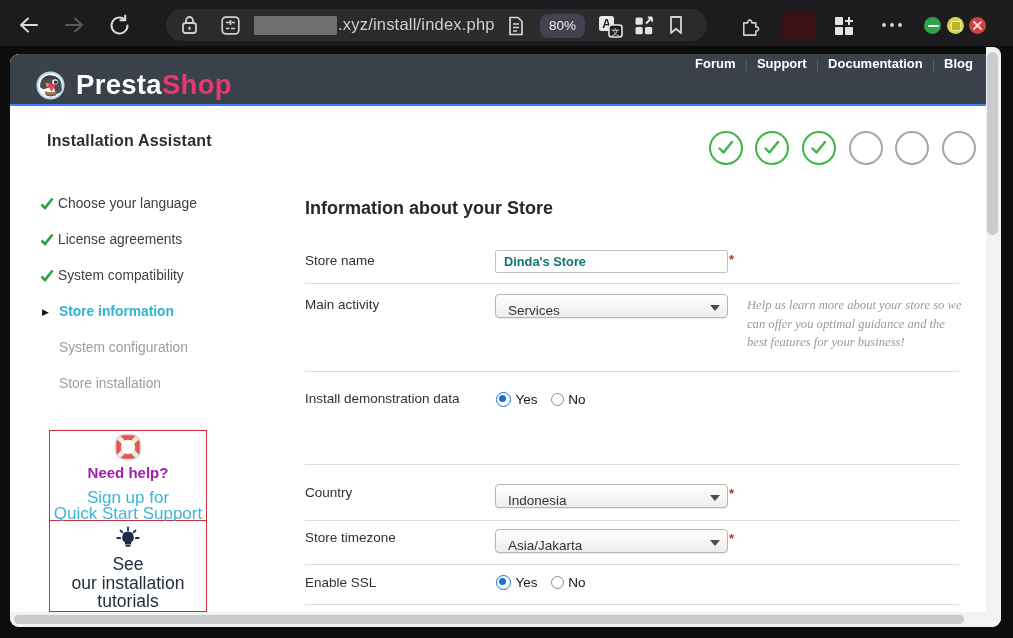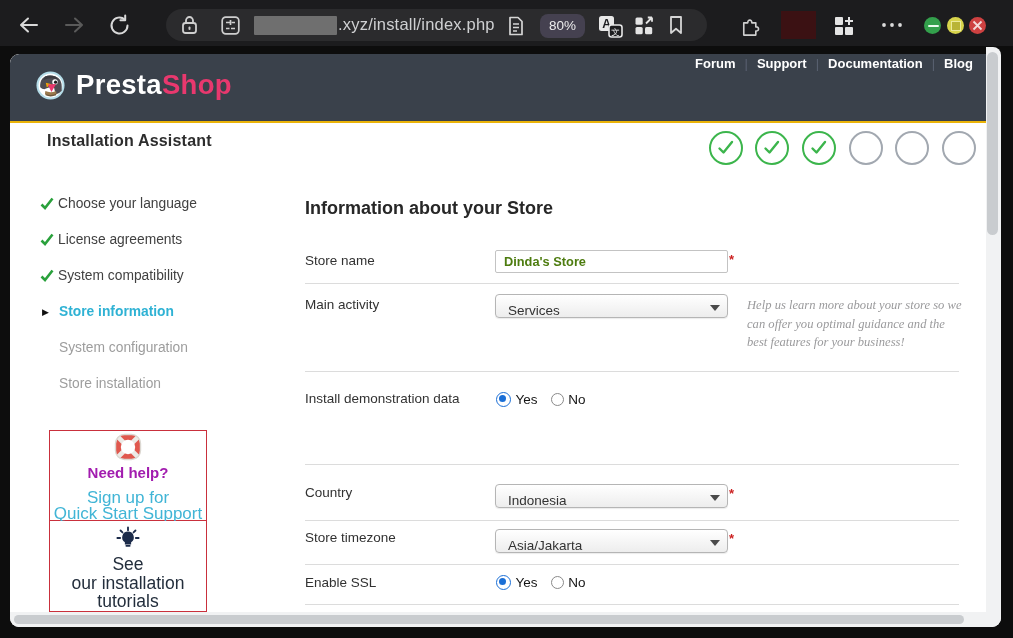--- a/index.html
+++ b/index.html
@@ -10,21 +10,21 @@
   #toolbar { left:0; top:0; width:1013px; height:46px; background:#1c1c1e; }
   #urlbar { left:166px; top:9px; width:541px; height:32px; border-radius:16px; background:#2b2b2d; }
   #redact { left:254px; top:16px; width:83px; height:19px; background:#6f6f6f; border-radius:1px; }
   #urltext { left:338px; top:15px; font-size:16.5px; color:#cfd0d2; letter-spacing:0.2px; }
   #zoompill { left:540px; top:13.5px; width:45px; height:24px; background:#454150; border-radius:8px; color:#ececec; font-size:13.5px; text-align:center; line-height:24px; }
   #redsq { left:781px; top:11px; width:35px; height:28px; background:#3b1113; }
   
   .winbtn { top:17px; width:17px; height:17px; border-radius:50%; }
   
   #page { left:10px; top:54px; width:991px; height:573px; background:#fff; border-radius:9px; overflow:hidden; }
-  #header { left:0; top:0px; width:976px; height:69px; background:#3a414b; border-bottom:2px solid #eab308; border-radius:9px 0 0 0; }
+  #header { left:0; top:0px; width:976px; height:52px; background:#3a414b; border-bottom:2px solid #3b82f6; border-radius:9px 0 0 0; }
   #logo-text { left:66px; top:15px; font-size:27.5px; font-weight:bold; color:#fff; letter-spacing:0.3px; }
   #logo-text .pink { color:#e8386e; }
   #nav { left:0px; top:2px; width:976px; text-align:right; padding-right:13px; font-size:13px; font-weight:bold; color:#fff; }
   #nav span.sep { color:#596070; font-weight:normal; padding:0 9px; }
   
   .step { top:77px; width:34px; height:34px; border-radius:50%; border:2px solid #a2a8b0; background:#fff; }
   .step.done { border-color:#3cb54c; }
   
   #h1 { left:37px; top:78px; font-size:16px; font-weight:bold; color:#2d2d2d; letter-spacing:0.2px; }
   
@@ -39,21 +39,21 @@
   #hbox2 { left:39px; top:467px; width:158px; height:91px; border:1px solid #c9303c; border-top:none; background:#fff; text-align:center; }
   #needhelp { font-size:15px; font-weight:bold; color:#a21caf; margin-top:-3px; }
   .signup { font-size:17px; color:#41b5d6; line-height:16px; margin-top:9px; }
   #seetut { font-size:17.5px; color:#232e3c; line-height:18.5px; margin-top:1px; }
   
   #h2 { left:295px; top:144px; font-size:18px; font-weight:bold; color:#272727; }
   .sepline { left:295px; width:654px; height:1px; background:#dcdcdc; }
   .flabel { left:295px; font-size:13.5px; color:#323232; }
   .helptxt { left:737px; width:240px; white-space:nowrap; font-family:"Liberation Serif", serif; font-style:italic; font-size:12.6px; color:#9a9a9c; line-height:18.5px; }
   .ast { font-size:13px; color:#cc2222; font-weight:bold; }
-  #input1 { left:485px; top:196px; width:233px; height:23px; border:1px solid #c3c3c3; border-radius:2px; background:#fff; font-size:12.8px; font-weight:bold; color:#4d7c0f; padding:3px 8px 4px 8px; }
+  #input1 { left:485px; top:196px; width:233px; height:23px; border:1px solid #c3c3c3; border-radius:2px; background:#fff; font-size:12.8px; font-weight:bold; color:#0f766e; padding:3px 8px 4px 8px; }
   .sel { left:485px; width:233px; height:24px; border:1px solid #b5b5b5; border-radius:4px; background:linear-gradient(#ffffff, #ededed); font-size:13.5px; color:#333; padding:8px 0 0 12px; box-shadow:0 1px 1px rgba(0,0,0,0.08); }
   .selarrow { position:absolute; right:7px; top:9.5px; width:0; height:0; border-left:5.5px solid transparent; border-right:5.5px solid transparent; border-top:6.5px solid #4a4a4a; }
   
   .radio { display:inline-block; width:15px; height:15px; border-radius:50%; border:1.8px solid #1b6fd6; background:#fff; vertical-align:-3px; position:relative; }
   .radio .dot { position:absolute; left:2.2px; top:2.2px; width:7px; height:7px; border-radius:50%; background:#1b6fd6; }
   .radio.off { border-color:#8a8a8a; width:13px; height:13px; vertical-align:-2px; }
   .rlabel { font-size:13.5px; color:#151515; }
   
   #vtrack { left:986px; top:47px; width:15px; height:580px; background:#f1f2f3; border-radius:0 8px 9px 0; }
   #vthumb { left:987px; top:52px; width:11px; height:183px; background:#c9cccf; border-radius:6px; }

